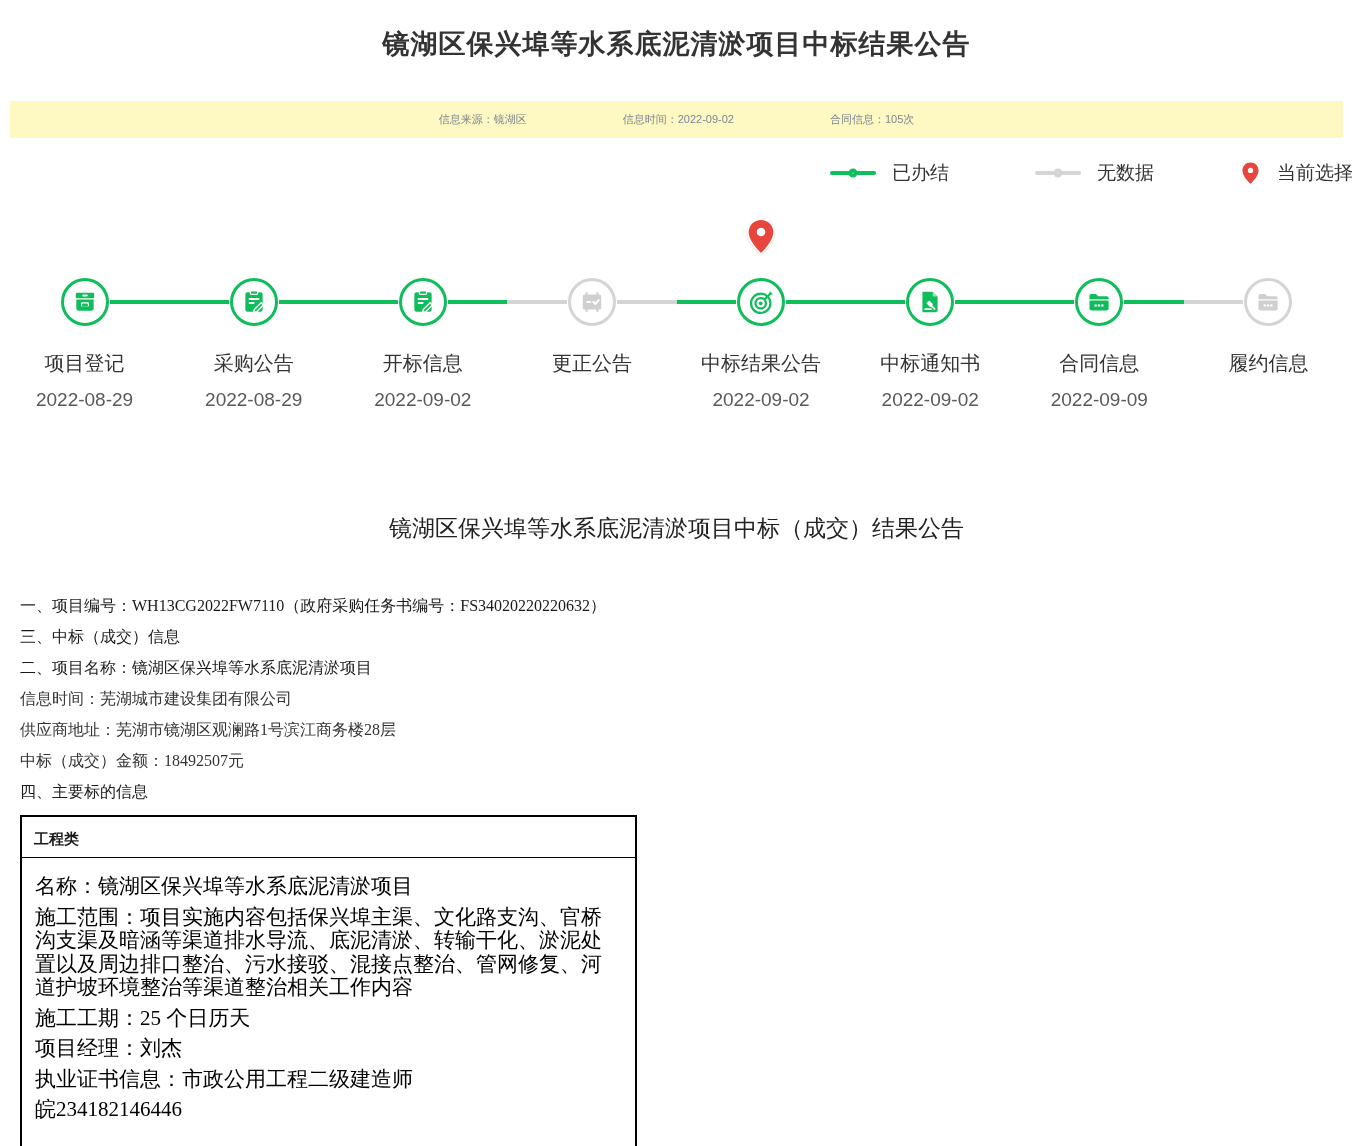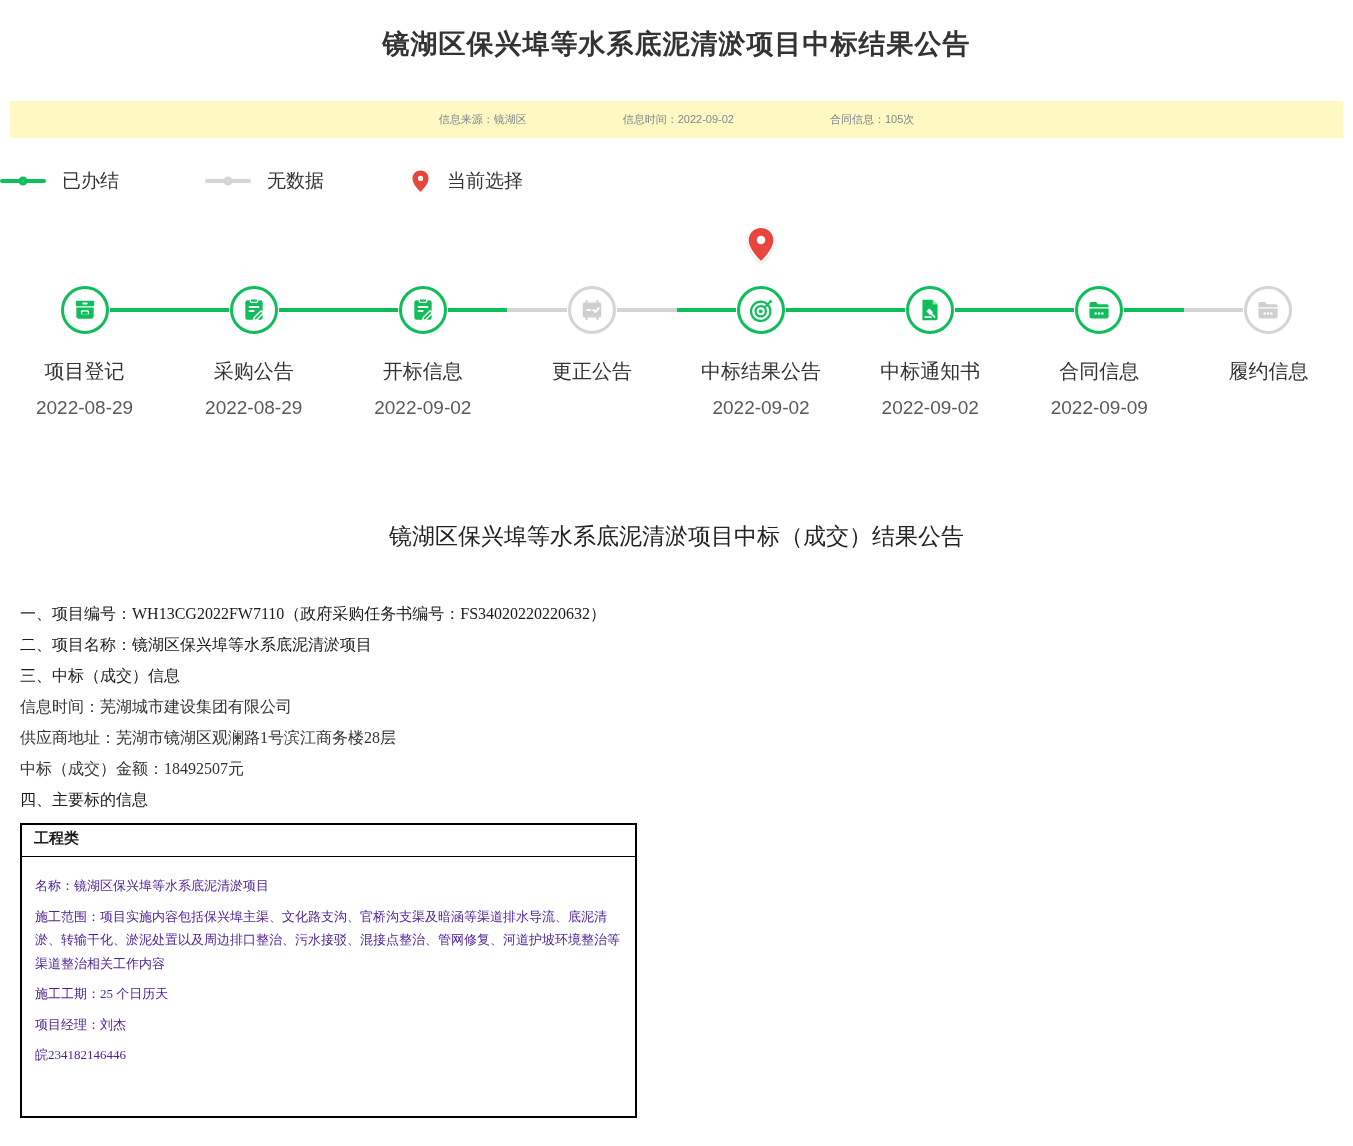--- a/index.html
+++ b/index.html
@@ -8,21 +8,21 @@
 
   
   .main-title { margin-top:26px; text-align:center; font-family:"Liberation Serif", serif;
     font-weight:bold; font-size:27px; color:#333; letter-spacing:1px; }
 
   .meta-bar { margin:39px 10px 0; height:37px; background:#fef9c3;
     display:flex; align-items:center; justify-content:center; gap:96px;
     font-size:11px; color:#7d8590; }
 
   
-  .legend { margin-top:30px; display:flex; align-items:center; justify-content:flex-start;
+  .legend { margin-top:22px; display:flex; align-items:center; justify-content:flex-end;
     gap:86px; }
   .legend-item { display:flex; align-items:center; gap:16px; font-size:19px; color:#333; }
   .lg-track { width:46px; height:4px; border-radius:2px; position:relative; display:inline-block; }
   .lg-track.done   { background:#0fbe5a; }
   .lg-track.nodata { background:#d4d4d4; }
   .lg-knob { position:absolute; left:50%; top:50%; transform:translate(-50%,-50%);
     width:9px; height:9px; background:#fff; border-radius:50%; }
   .lg-track.done   .lg-knob { border:4px solid #0fbe5a; }
   .lg-track.nodata .lg-knob { border:4px solid #d4d4d4; }
 
@@ -49,24 +49,24 @@
 
   
   .doc-title { margin-top:100px; text-align:center; font-family:"Liberation Serif", serif;
     font-weight:normal; font-size:23px; color:#222; }
 
   .doc { margin:46px 20px 0; font-family:"Liberation Serif", serif; font-size:16px; color:#333; }
   .doc p.line { line-height:31px; }
   .doc p.bold { font-weight:normal; color:#1a1a1a; }
 
   .tbl { margin-top:8px; width:617px; border:2px solid #000; background:#fff; }
-  .tbl-header { padding:4px 12px 8px; font-size:15px; font-weight:bold; color:#1a1a1a;
+  .tbl-header { padding:13px 12px 8px; font-size:15px; font-weight:bold; color:#1a1a1a;
     border-bottom:1px solid #000; font-family:"Liberation Sans", sans-serif; }
   .tbl-body { padding:10px 13px 42px; }
-  .tbl-body p { font-size:13px; line-height:23.5px; margin:7px 0; color:#4c1d95; }
+  .tbl-body p { font-size:21px; line-height:23.5px; margin:7px 0; color:#000000; }
 
   svg { display:block; }
 </style>
 </head>
 <body>
 
 <h1 class="main-title">镜湖区保兴埠等水系底泥清淤项目中标结果公告</h1>
 
 <div class="meta-bar">
   <span>信息来源：镜湖区</span>
@@ -219,30 +219,31 @@
     <div class="step-label">履约信息</div>
     <div class="step-date"></div>
   </div>
 
 </div>
 
 <h2 class="doc-title">镜湖区保兴埠等水系底泥清淤项目中标（成交）结果公告</h2>
 
 <div class="doc">
   <p class="line bold">一、项目编号：WH13CG2022FW7110（政府采购任务书编号：FS34020220220632）</p>
+  <p class="line bold">三、中标（成交）信息</p>
   <p class="line bold">二、项目名称：镜湖区保兴埠等水系底泥清淤项目</p>
-  <p class="line bold">三、中标（成交）信息</p>
   <p class="line">信息时间：芜湖城市建设集团有限公司</p>
   <p class="line">供应商地址：芜湖市镜湖区观澜路1号滨江商务楼28层</p>
   <p class="line">中标（成交）金额：18492507元</p>
   <p class="line bold">四、主要标的信息</p>
 
   <div class="tbl">
     <div class="tbl-header">工程类</div>
     <div class="tbl-body">
       <p>名称：镜湖区保兴埠等水系底泥清淤项目</p>
       <p>施工范围：项目实施内容包括保兴埠主渠、文化路支沟、官桥沟支渠及暗涵等渠道排水导流、底泥清淤、转输干化、淤泥处置以及周边排口整治、污水接驳、混接点整治、管网修复、河道护坡环境整治等渠道整治相关工作内容</p>
       <p>施工工期：25 个日历天</p>
       <p>项目经理：刘杰</p>
+      <p>执业证书信息：市政公用工程二级建造师</p>
       <p>皖234182146446</p>
     </div>
   </div>
 </div>
 
 </body></html>

